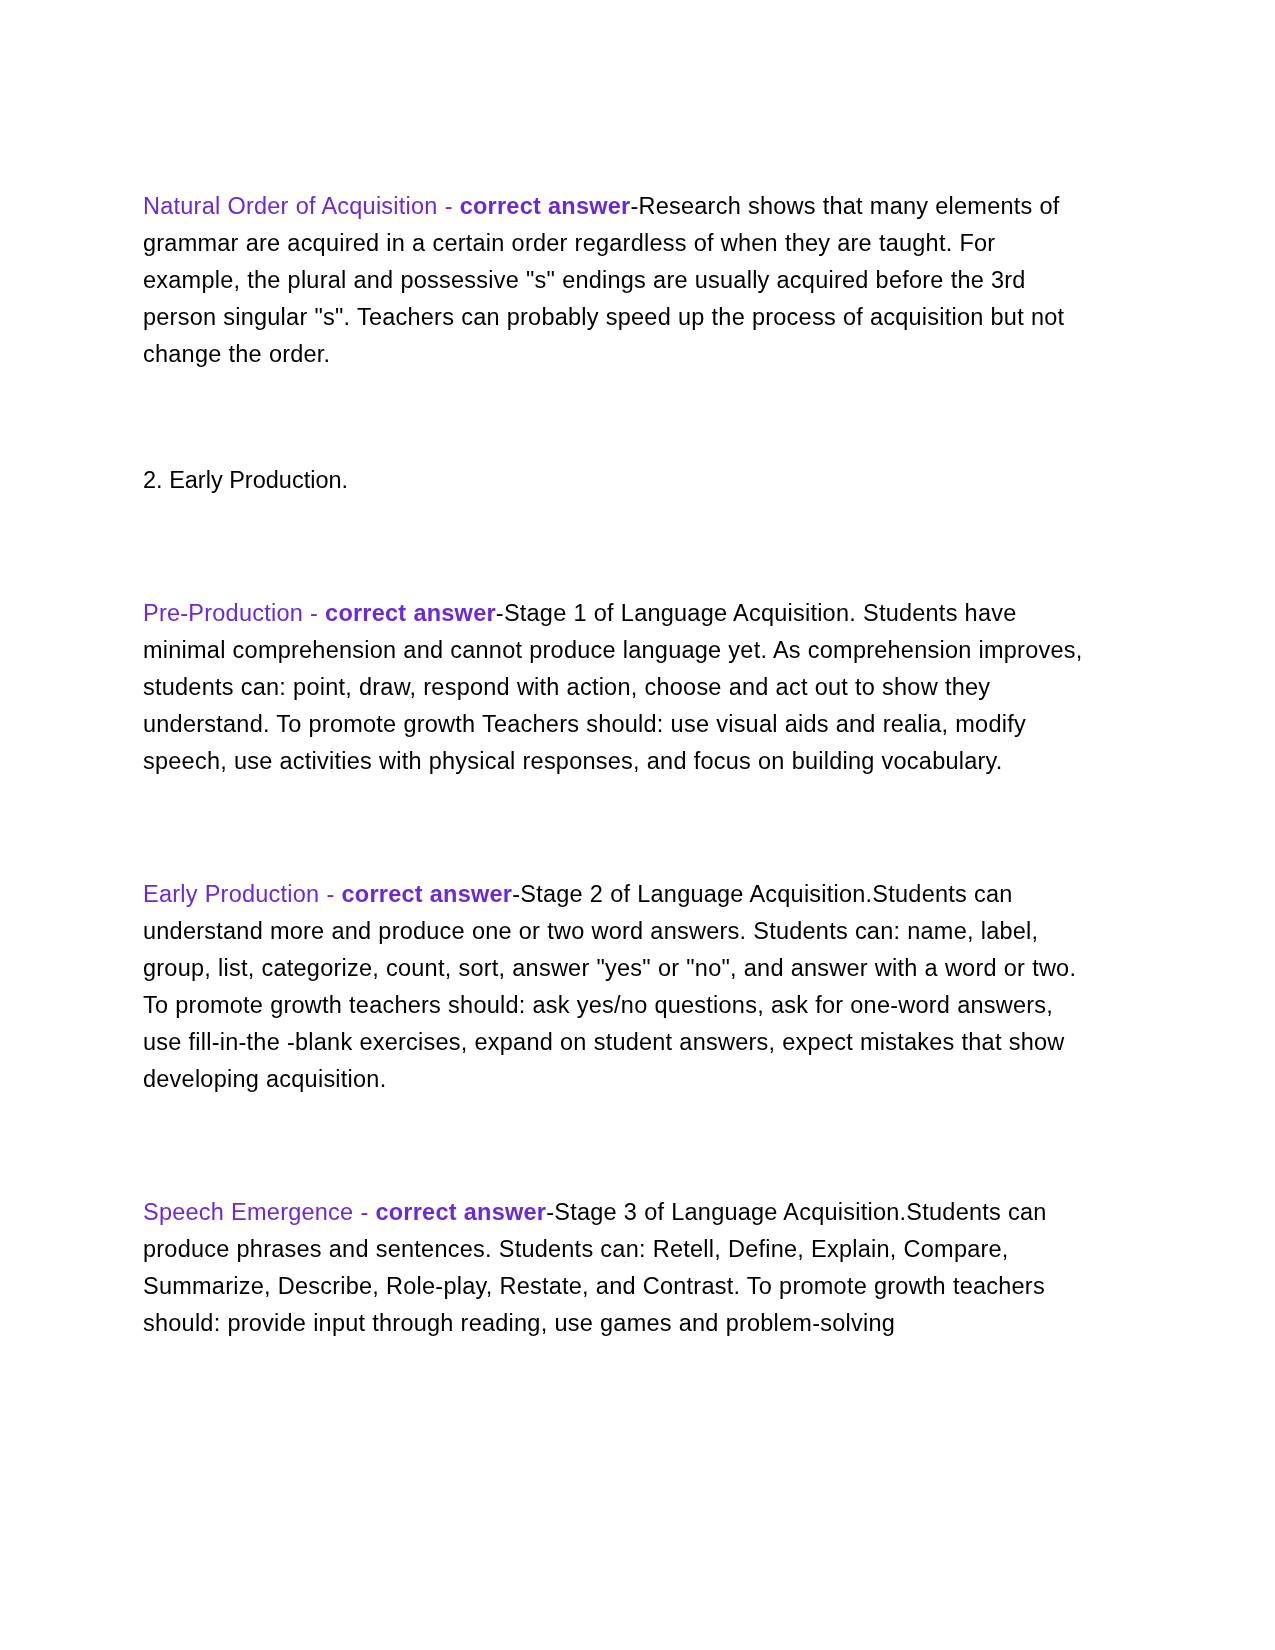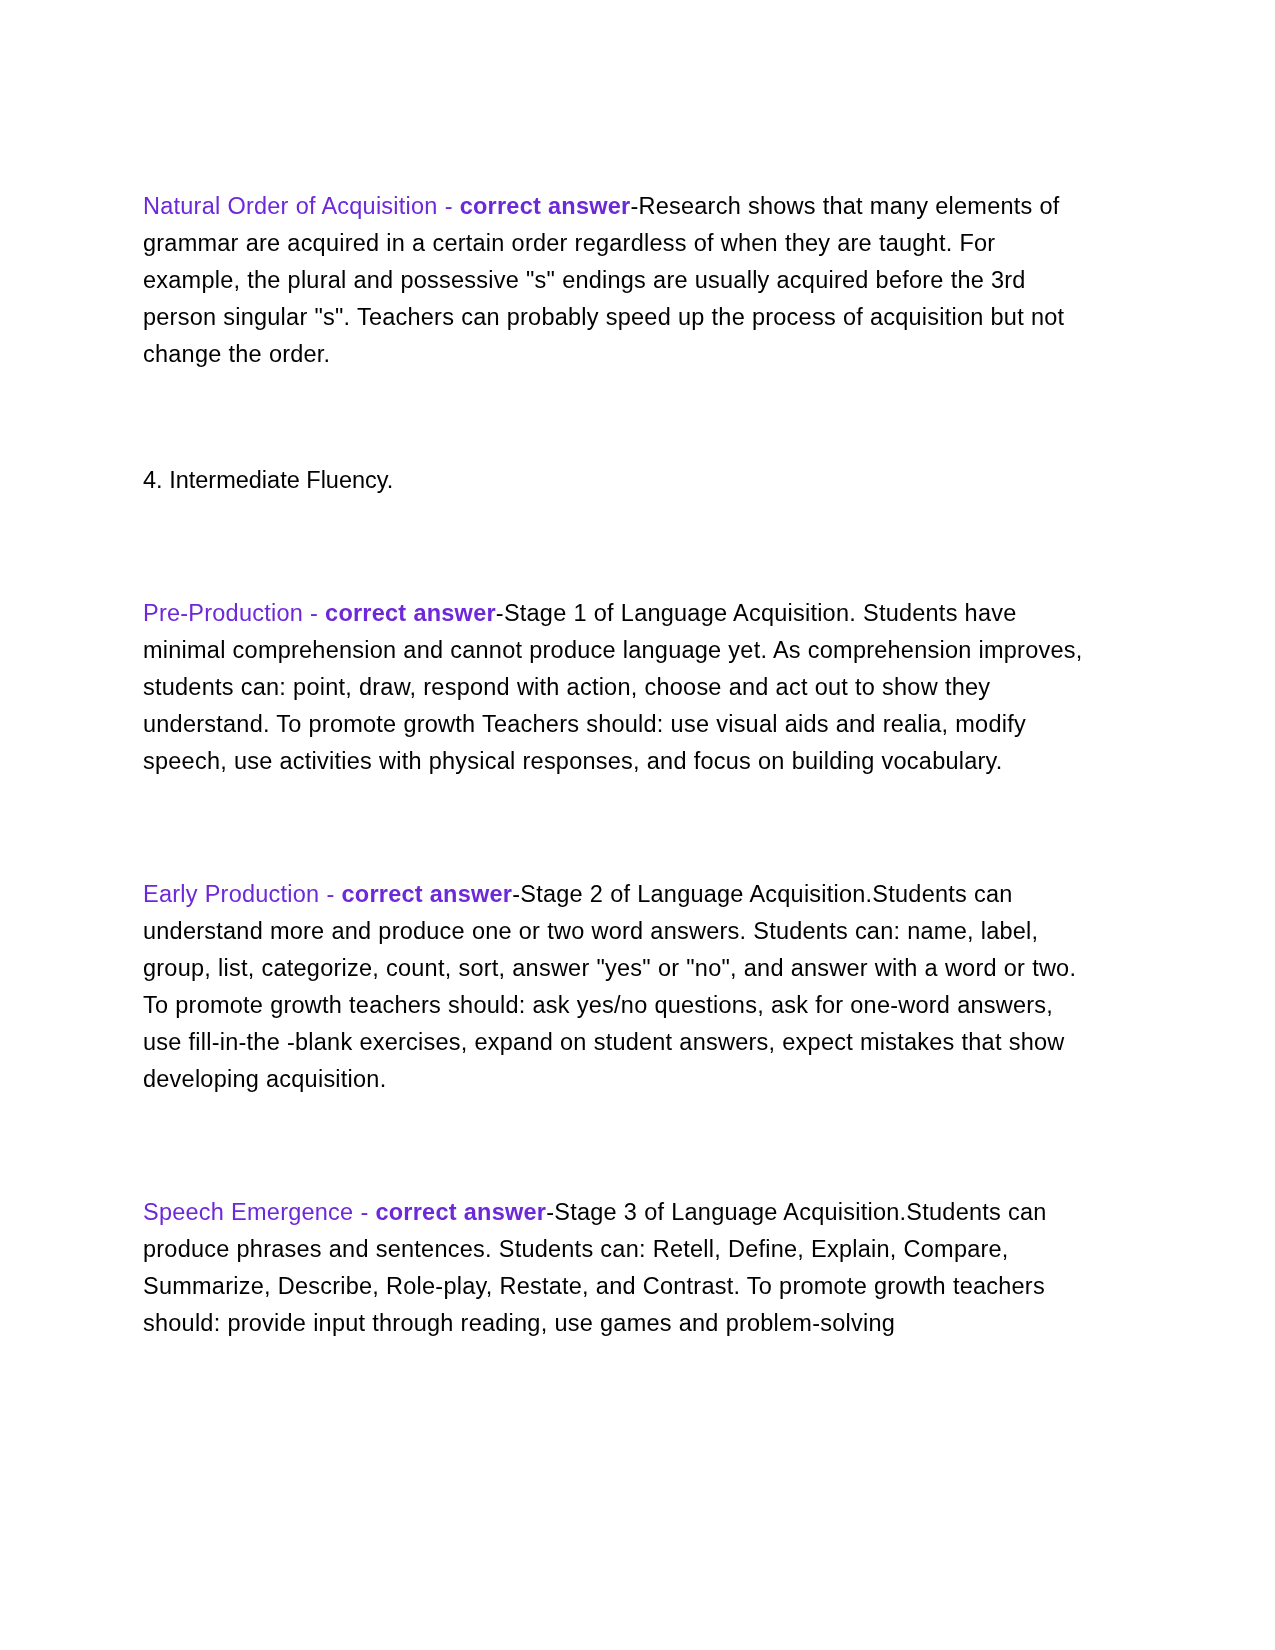--- a/index.html
+++ b/index.html
@@ -64,21 +64,21 @@
 <div class="page">
   <div class="page-body">
 
     <div class="qa-block">
       <p class="qa-para"><span class="term">Natural Order of Acquisition - </span><span class="marker">correct answer</span><span class="answer">-Research shows that many elements of grammar are acquired in a certain order regardless of when they are taught. For example, the plural and possessive "s" endings are usually acquired before the 3rd person singular "s". Teachers can probably speed up the process of acquisition but not change the order.</span></p>
     </div>
 
     <div class="gap-block"></div>
 
     <div class="qa-block">
-      <p class="list-line">4. Intermediate Fluency.</p>
+      <p class="list-line">2. Early Production.</p>
     </div>
 
     <div class="gap-block"></div>
     <div class="gap-tiny"></div>
 
     <div class="qa-block">
       <p class="qa-para"><span class="term">Pre-Production - </span><span class="marker">correct answer</span><span class="answer">-Stage 1 of Language Acquisition. Students have minimal comprehension and cannot produce language yet. As comprehension improves, students can: point, draw, respond with action, choose and act out to show they understand. To promote growth Teachers should: use visual aids and realia, modify speech, use activities with physical responses, and focus on building vocabulary.</span></p>
     </div>
 
     <div class="gap-block"></div>

